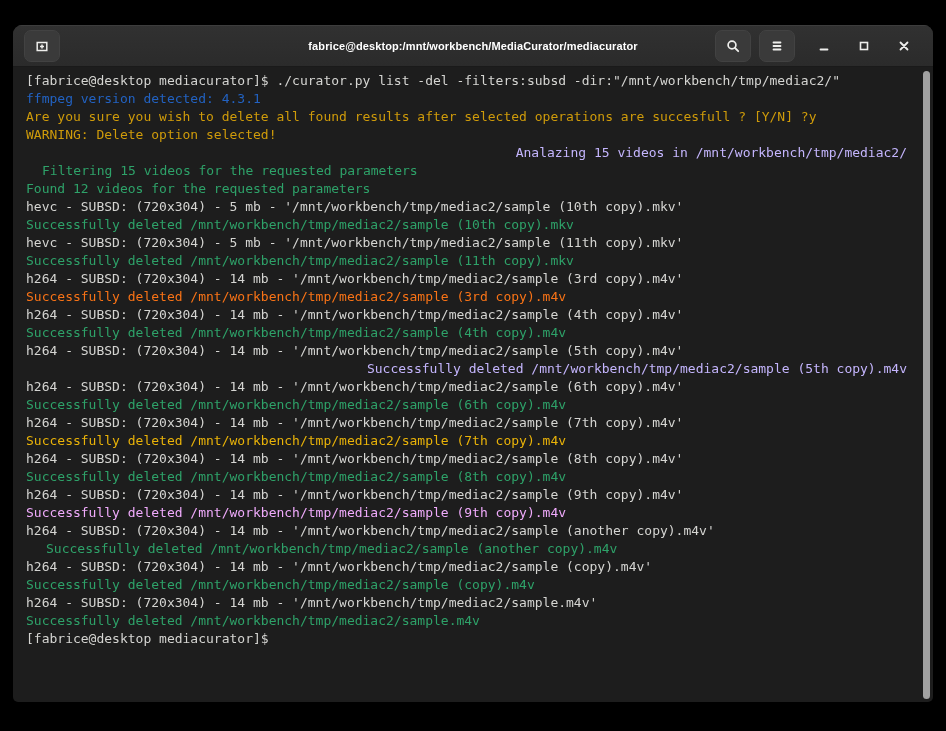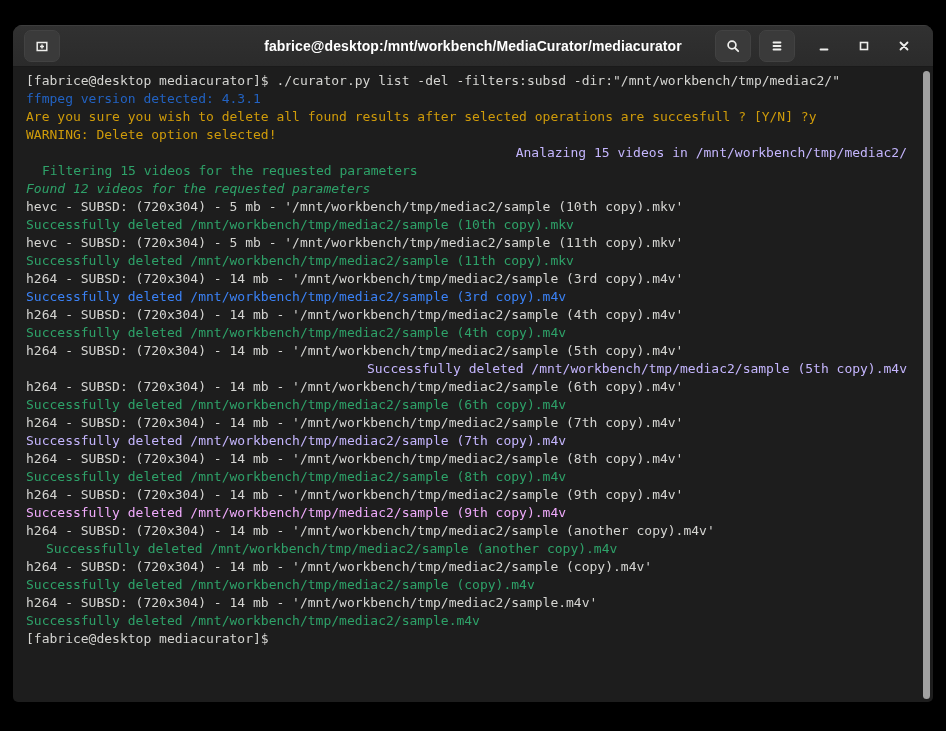--- a/index.html
+++ b/index.html
@@ -37,21 +37,21 @@
     cursor: pointer;
     flex: 0 0 auto;
   }
   .tb-btn svg { display: block; }
   .newtab-btn { margin-left: 11px; }
   .title {
     position: absolute;
     left: 0; right: 0;
     text-align: center;
     color: #ffffff;
-    font-size: 14px;
+    font-size: 11px;
     font-weight: bold;
     letter-spacing: 0.1px;
     pointer-events: none;
   }
   .tb-right {
     position: absolute;
     right: 14px; top: 0; bottom: 0;
     display: flex;
     align-items: center;
   }
@@ -146,49 +146,49 @@
 
       <div class="term-line" style="color: rgb(207, 155, 10);">Are you sure you wish to delete all found results after selected operations are succesfull ? [Y/N] ?y</div>
 
       <div class="term-line" style="color: rgb(207, 155, 10);">WARNING: Delete option selected!</div>
 
 
       <div class="term-line" style="color: #c4b5fd; text-align: right;">Analazing 15 videos in /mnt/workbench/tmp/mediac2/</div>
 
       <div class="term-line" style="color: rgb(46, 162, 105); margin-left: 16px;">Filtering 15 videos for the requested parameters</div>
 
-      <div class="term-line" style="color: rgb(46, 162, 105); font-style: italic;">Found 12 videos for the requested parameters</div>
+      <div class="term-line" style="color: rgb(46, 162, 105);">Found 12 videos for the requested parameters</div>
 
       <div class="term-line" style="color: rgb(213, 213, 210);">hevc - SUBSD: (720x304) - 5 mb - '/mnt/workbench/tmp/mediac2/sample (10th copy).mkv'</div>
 
       <div class="term-line" style="color: rgb(46, 162, 105);">Successfully deleted /mnt/workbench/tmp/mediac2/sample (10th copy).mkv</div>
 
       <div class="term-line" style="color: rgb(213, 213, 210);">hevc - SUBSD: (720x304) - 5 mb - '/mnt/workbench/tmp/mediac2/sample (11th copy).mkv'</div>
 
       <div class="term-line" style="color: rgb(46, 162, 105);">Successfully deleted /mnt/workbench/tmp/mediac2/sample (11th copy).mkv</div>
 
       <div class="term-line" style="color: rgb(213, 213, 210);">h264 - SUBSD: (720x304) - 14 mb - '/mnt/workbench/tmp/mediac2/sample (3rd copy).m4v'</div>
 
-      <div class="term-line" style="color: #3b82f6;">Successfully deleted /mnt/workbench/tmp/mediac2/sample (3rd copy).m4v</div>
+      <div class="term-line" style="color: #f97316;">Successfully deleted /mnt/workbench/tmp/mediac2/sample (3rd copy).m4v</div>
 
       <div class="term-line" style="color: rgb(213, 213, 210);">h264 - SUBSD: (720x304) - 14 mb - '/mnt/workbench/tmp/mediac2/sample (4th copy).m4v'</div>
 
       <div class="term-line" style="color: rgb(46, 162, 105);">Successfully deleted /mnt/workbench/tmp/mediac2/sample (4th copy).m4v</div>
 
       <div class="term-line" style="color: rgb(213, 213, 210);">h264 - SUBSD: (720x304) - 14 mb - '/mnt/workbench/tmp/mediac2/sample (5th copy).m4v'</div>
 
       <div class="term-line" style="color: #c4b5fd; text-align: right;">Successfully deleted /mnt/workbench/tmp/mediac2/sample (5th copy).m4v</div>
 
       <div class="term-line" style="color: rgb(213, 213, 210);">h264 - SUBSD: (720x304) - 14 mb - '/mnt/workbench/tmp/mediac2/sample (6th copy).m4v'</div>
 
       <div class="term-line" style="color: rgb(46, 162, 105);">Successfully deleted /mnt/workbench/tmp/mediac2/sample (6th copy).m4v</div>
 
       <div class="term-line" style="color: rgb(213, 213, 210);">h264 - SUBSD: (720x304) - 14 mb - '/mnt/workbench/tmp/mediac2/sample (7th copy).m4v'</div>
 
-      <div class="term-line" style="color: #c4b5fd;">Successfully deleted /mnt/workbench/tmp/mediac2/sample (7th copy).m4v</div>
+      <div class="term-line" style="color: #eab308;">Successfully deleted /mnt/workbench/tmp/mediac2/sample (7th copy).m4v</div>
 
       <div class="term-line" style="color: rgb(213, 213, 210);">h264 - SUBSD: (720x304) - 14 mb - '/mnt/workbench/tmp/mediac2/sample (8th copy).m4v'</div>
 
       <div class="term-line" style="color: rgb(46, 162, 105);">Successfully deleted /mnt/workbench/tmp/mediac2/sample (8th copy).m4v</div>
 
       <div class="term-line" style="color: rgb(213, 213, 210);">h264 - SUBSD: (720x304) - 14 mb - '/mnt/workbench/tmp/mediac2/sample (9th copy).m4v'</div>
 
       <div class="term-line" style="color: #f0abfc;">Successfully deleted /mnt/workbench/tmp/mediac2/sample (9th copy).m4v</div>
 
       <div class="term-line" style="color: rgb(213, 213, 210);">h264 - SUBSD: (720x304) - 14 mb - '/mnt/workbench/tmp/mediac2/sample (another copy).m4v'</div>

